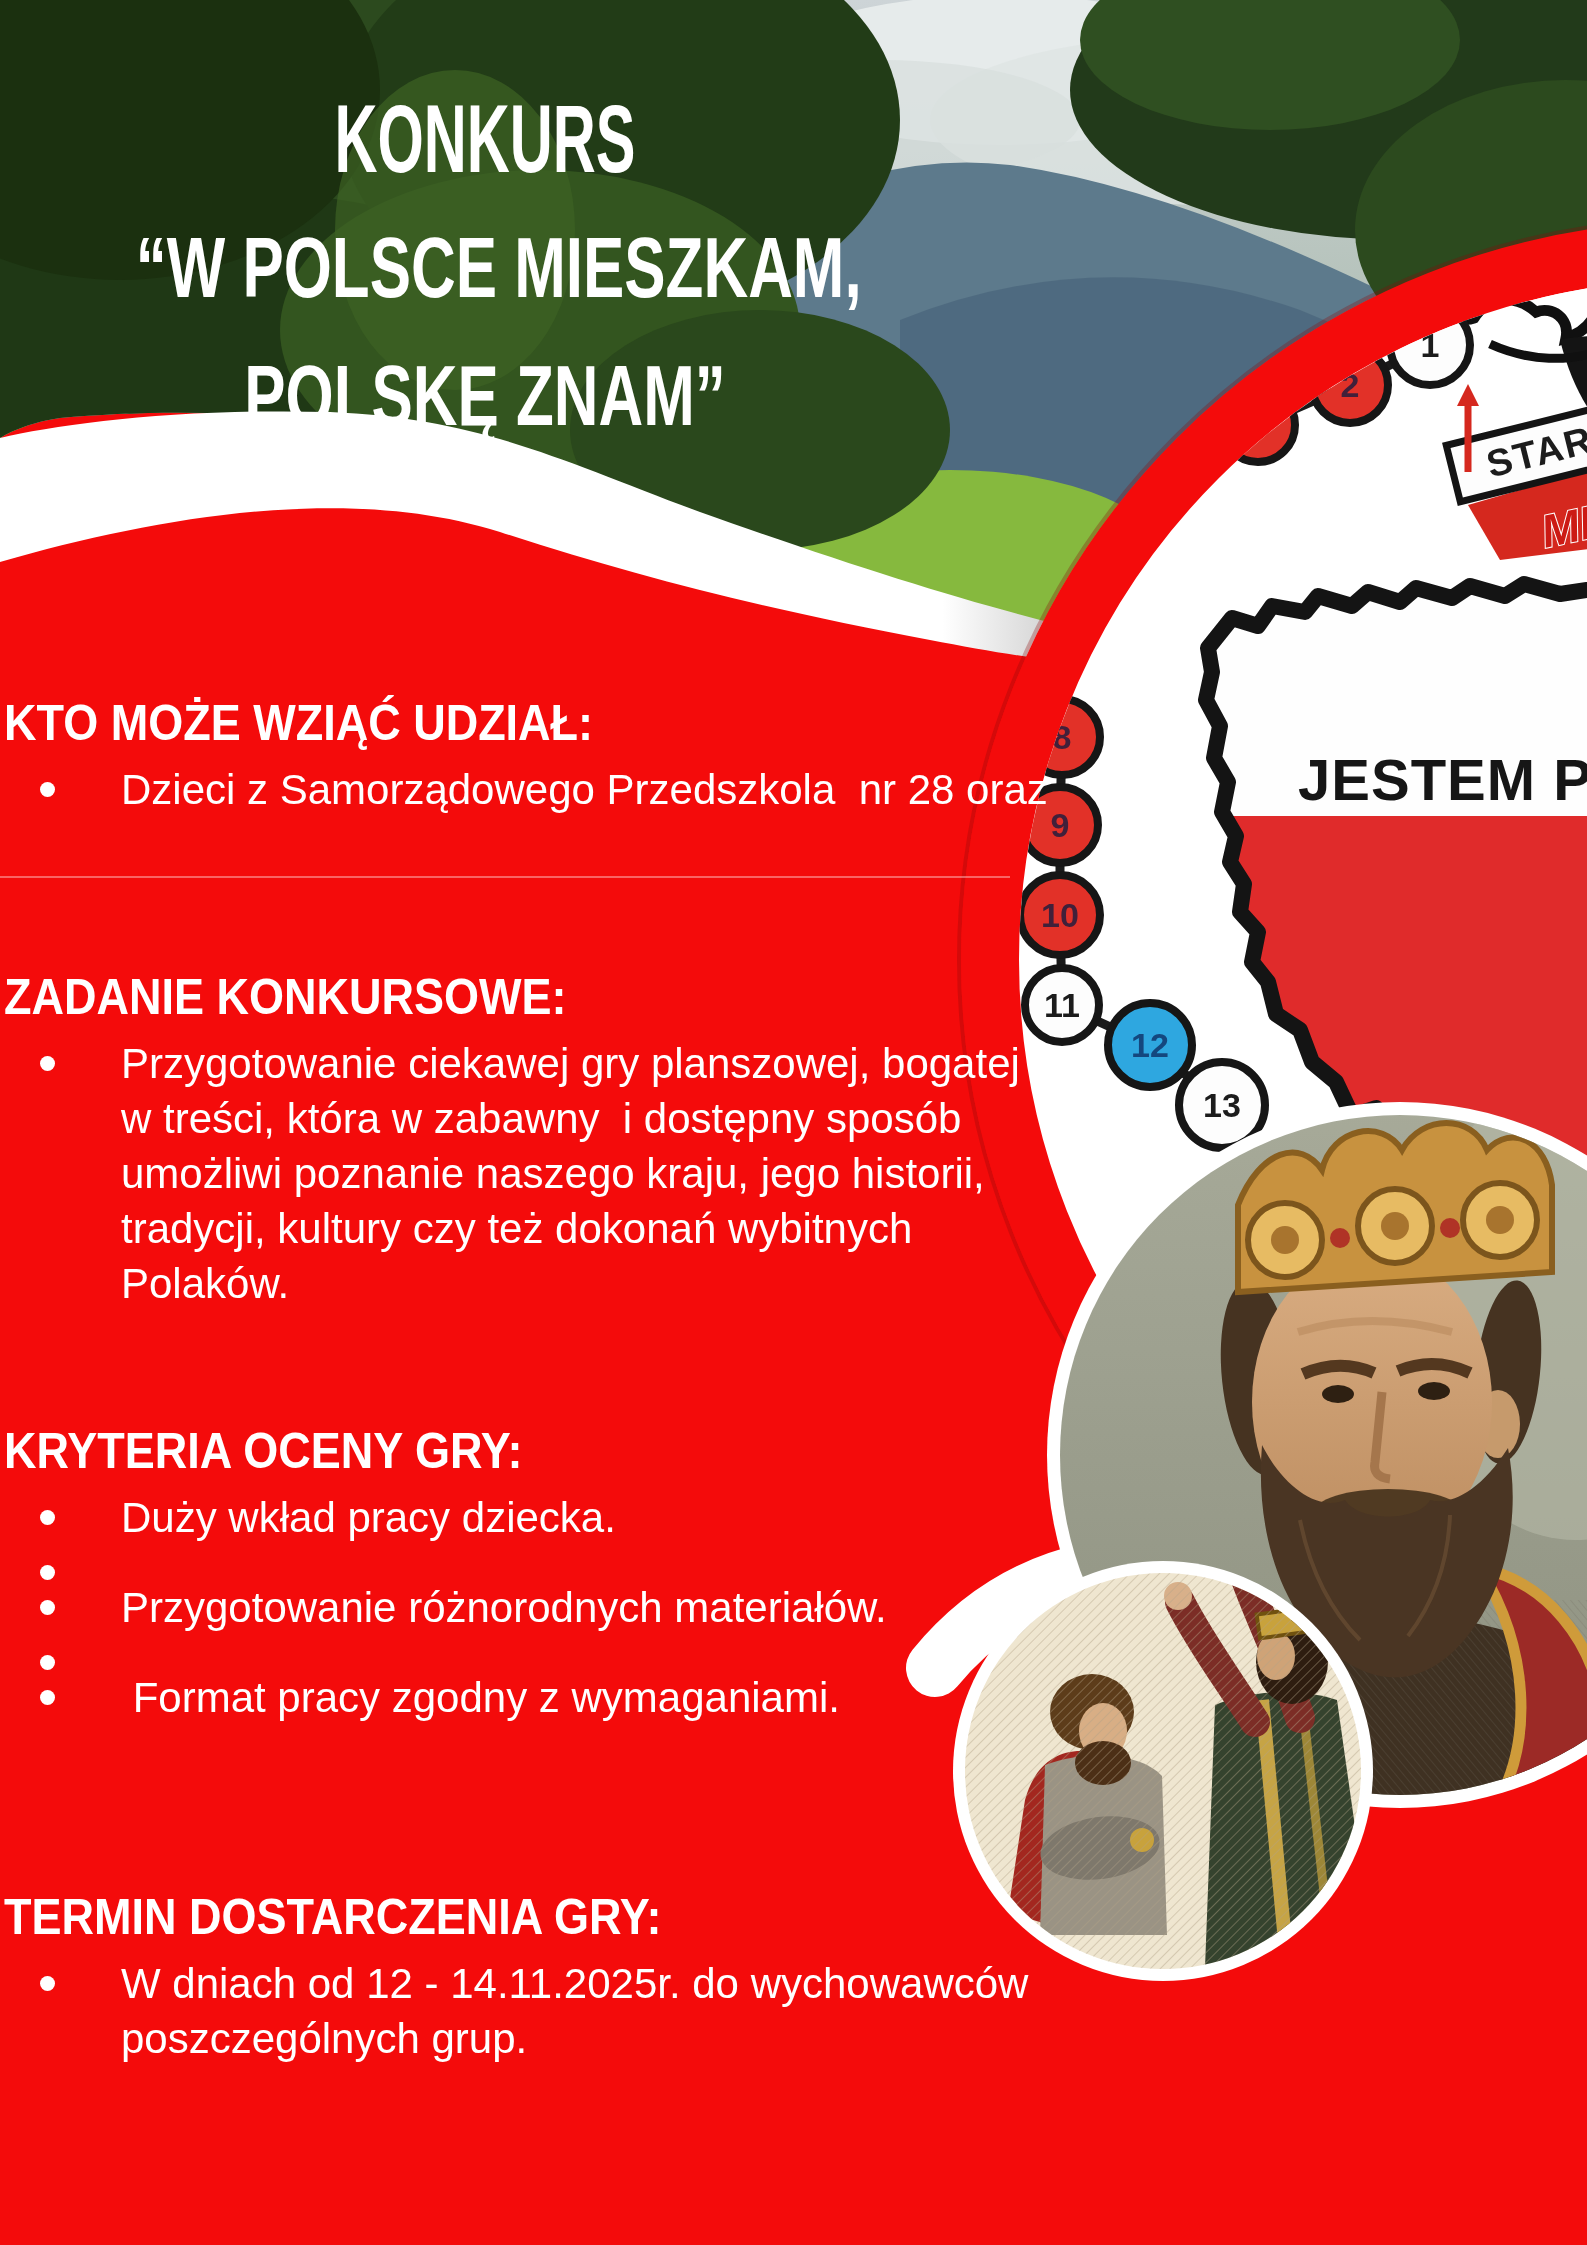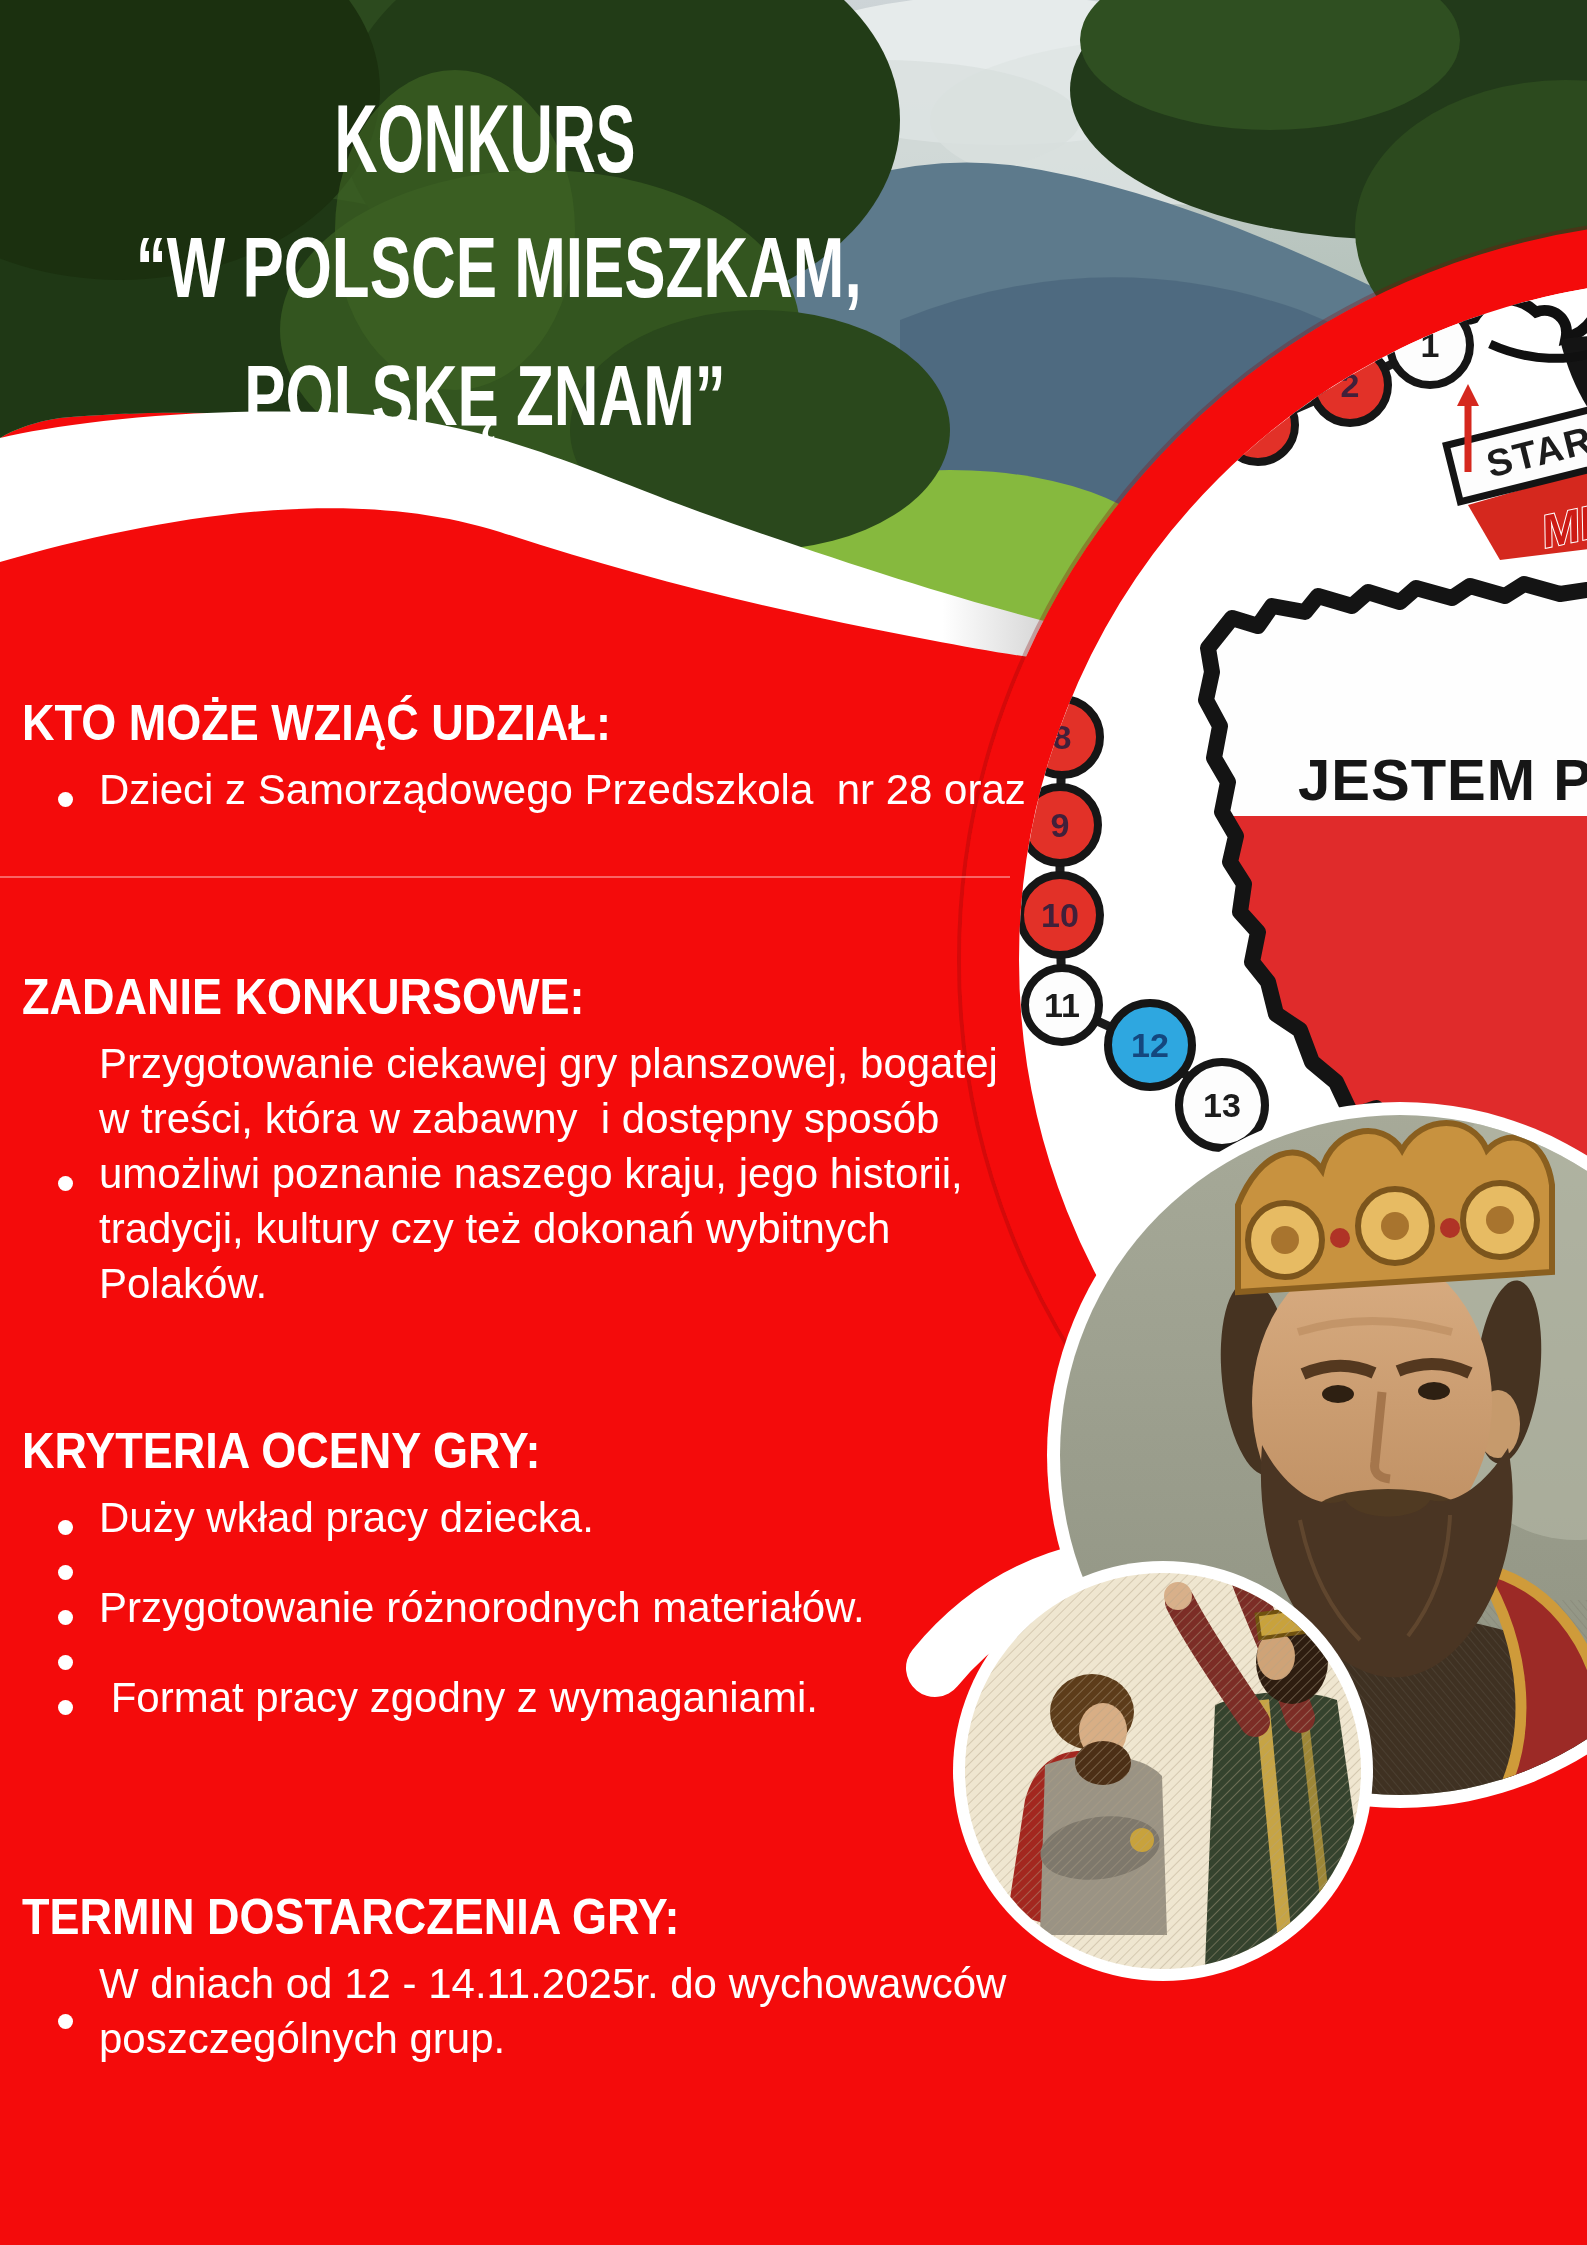--- a/index.html
+++ b/index.html
@@ -4,25 +4,25 @@
 <style>
   html,body{margin:0;padding:0;background:#222;}
   .canvas{position:relative;width:1587px;height:2245px;overflow:hidden;
           background:#f40b0b;font-family:"Liberation Sans",sans-serif;}
   .canvas svg{position:absolute;left:0;top:0;}
   .txt{position:absolute;color:#fff;z-index:10;}
   .title-line{left:0;width:970px;text-align:center;font-weight:bold;white-space:pre;}
   .t1{top:84px;font-size:96px;transform:scaleX(.62);}
   .t2{top:218px;font-size:86px;transform:scaleX(.72);}
   .t3{top:346px;font-size:86px;transform:scaleX(.72);}
-  .section{position:absolute;left:22px;z-index:10;}
+  .section{position:absolute;left:4px;z-index:10;}
   .sec-h{color:#fff;font-size:50px;font-weight:bold;transform:scaleX(.9);
          transform-origin:left center;white-space:pre;}
   ul.bullets{list-style:none;margin:10px 0 0 0;padding:0;}
-  ul.bullets li{display:flex;align-items:center;padding-left:36px;margin:0;}
+  ul.bullets li{display:flex;align-items:flex-start;padding-left:36px;margin:0;gap:40px;}
   .dot{flex:0 0 auto;width:15px;height:15px;border-radius:50%;background:#fff;
        margin:20px 26px 0 0;}
   .lines .line{color:#fff;font-size:42px;line-height:55px;white-space:pre;}
   .sep{position:absolute;left:0;top:876px;width:1010px;height:2px;z-index:9;
        background:rgba(255,210,210,.45);}
 </style>
 </head>
 <body>
 
 <div class="canvas">

